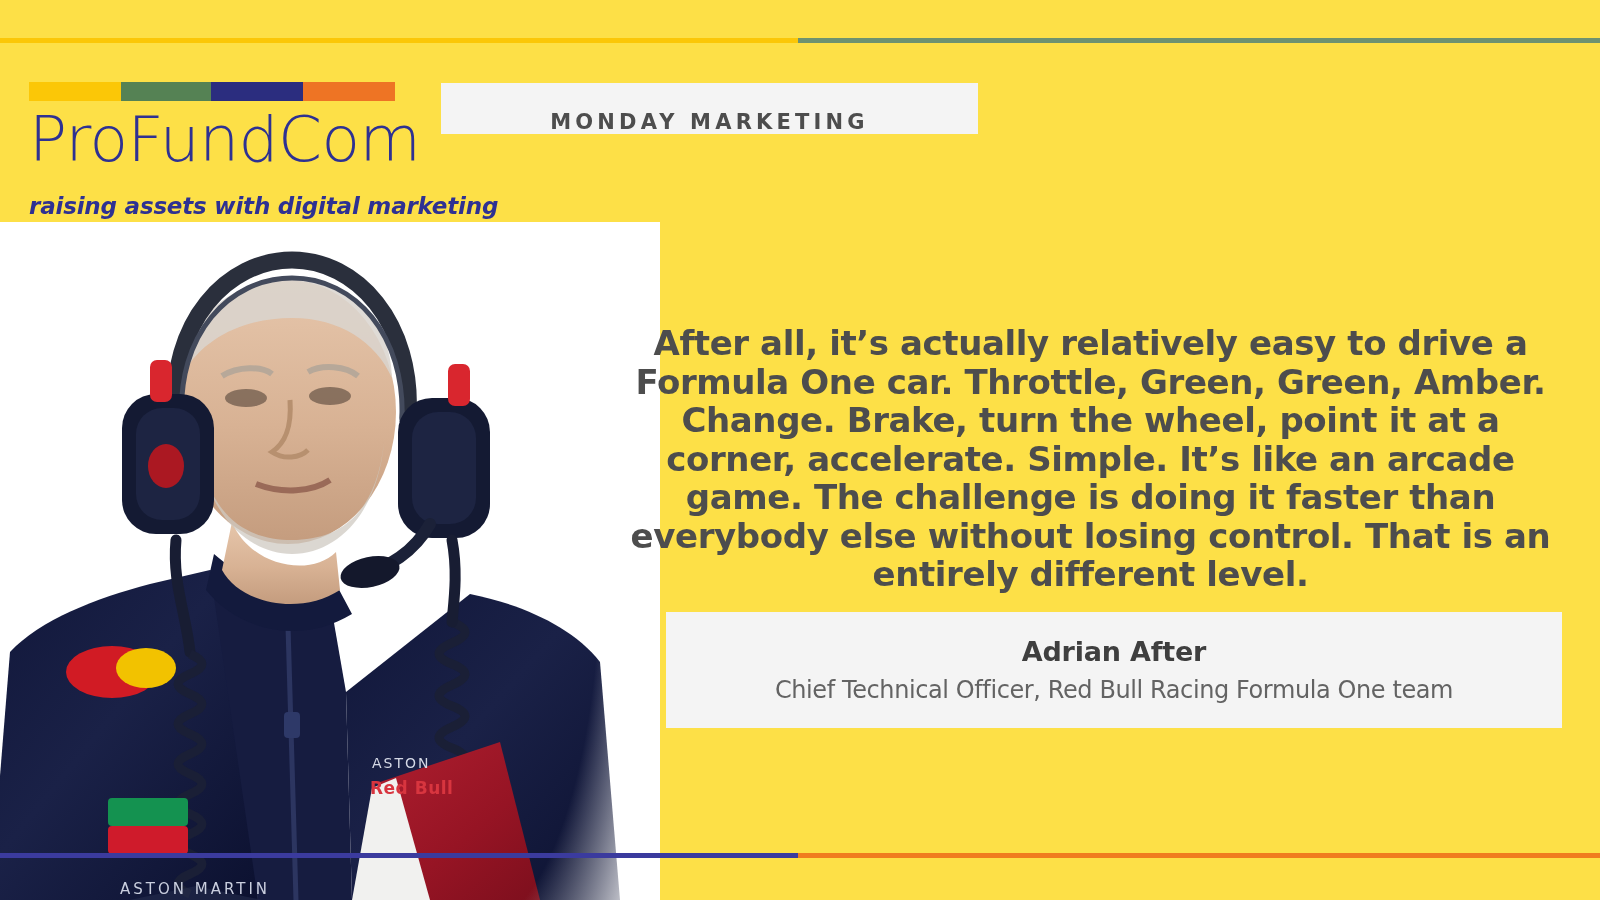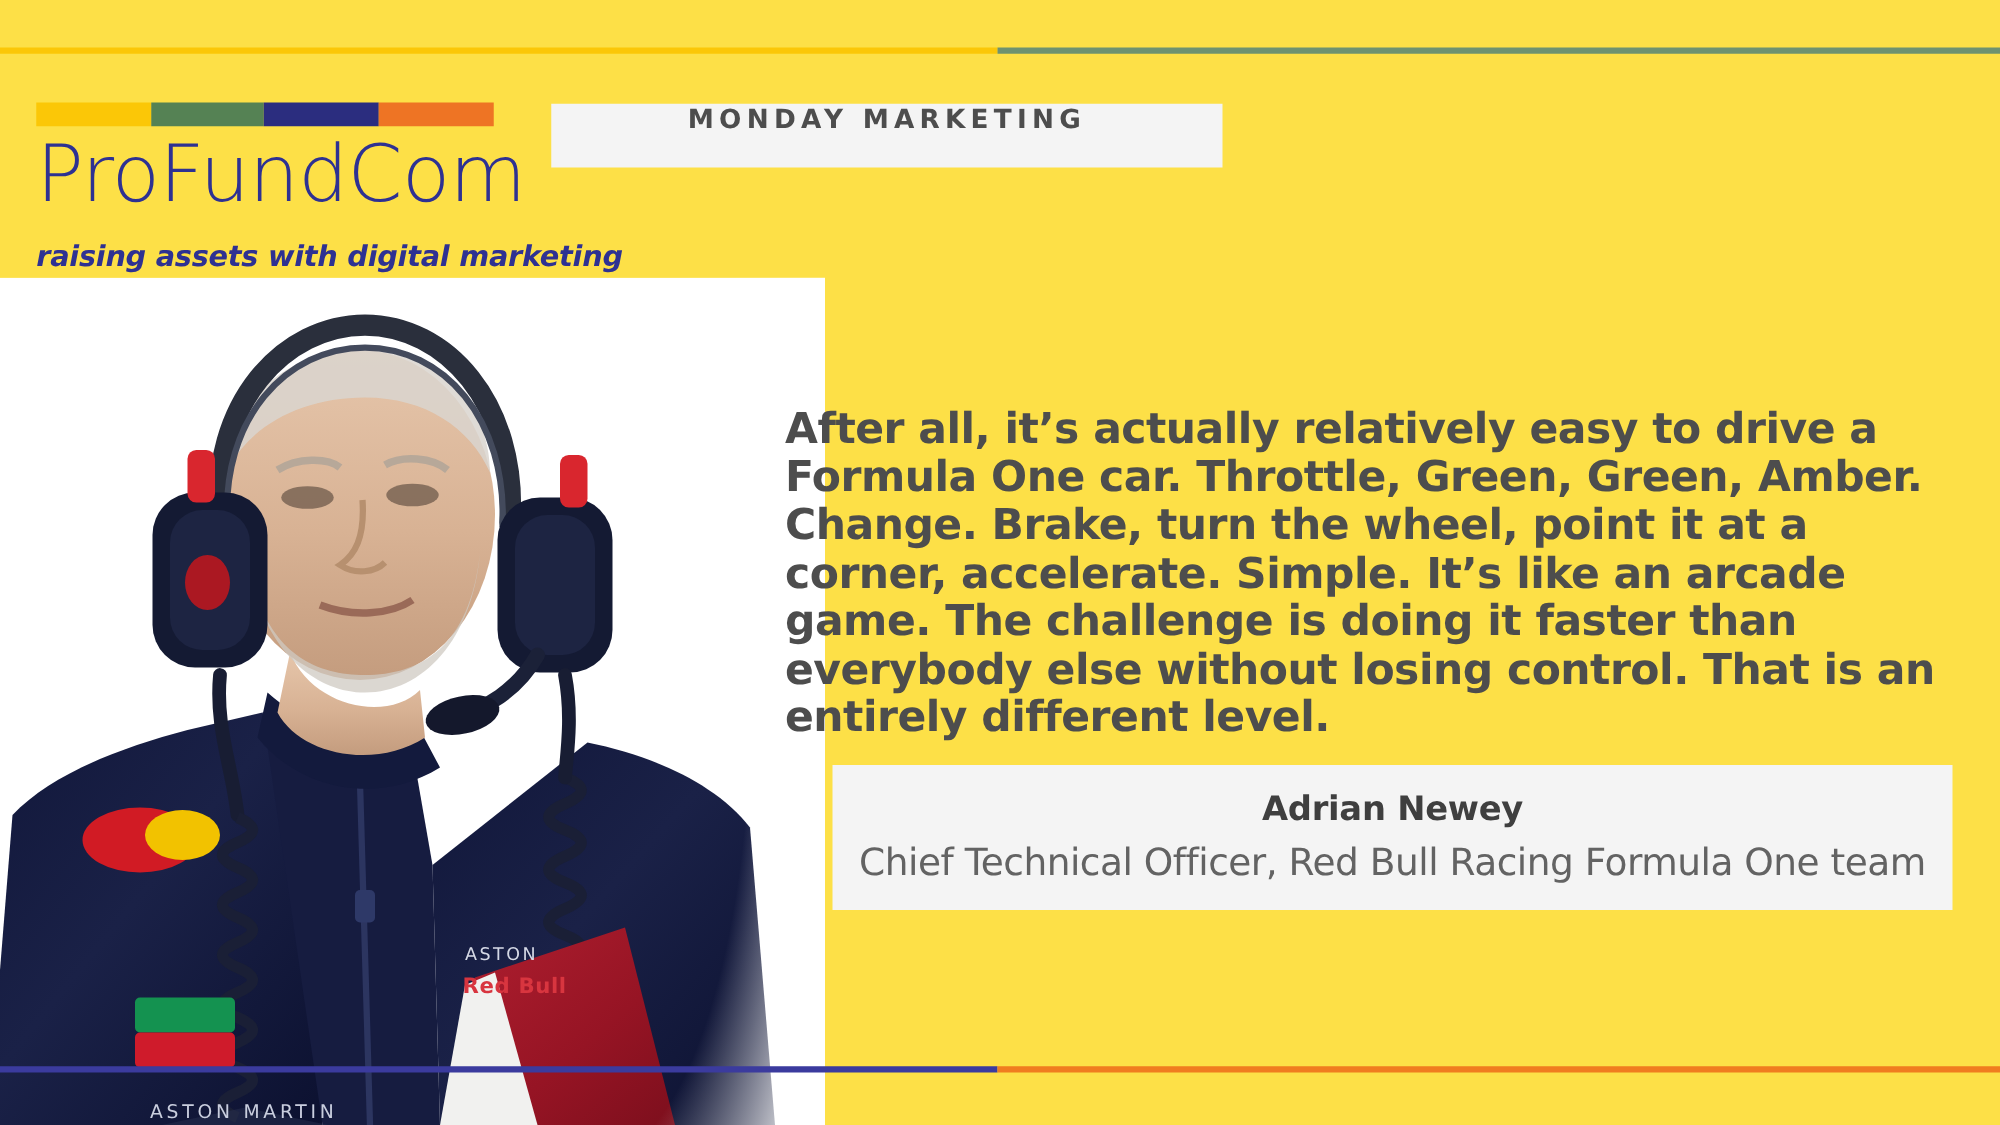--- a/index.html
+++ b/index.html
@@ -97,39 +97,40 @@
 
   
   .eyebrow {
     position: absolute;
     left: 441px;
     top: 83px;
     width: 537px;
     height: 51px;
     background: #F4F4F4;
     display: flex;
-    align-items: flex-start;
+    align-items: flex-end;
     justify-content: center;
     z-index: 4;
   }
   .eyebrow-label {
     font-family: "DejaVu Sans", sans-serif;
     font-size: 21px;
     font-weight: bold;
     letter-spacing: 4.2px;
     color: #4D4D4D;
     white-space: nowrap;
   }
 
   
   .quote {
     position: absolute;
     left: 628px;
     top: 324px;
     width: 925px;
+    text-align: center;
     font-family: "DejaVu Sans", sans-serif;
     font-size: 34px;
     font-weight: bold;
     line-height: 38.5px;
     letter-spacing: -0.4px;
     color: #4D4D4D;
     z-index: 4;
   }
 
   
@@ -150,21 +151,21 @@
     font-family: "DejaVu Sans", sans-serif;
     font-size: 27px;
     font-weight: bold;
     color: #3F3F3F;
     line-height: 1.3;
     letter-spacing: -0.2px;
   }
   .attrib-role {
     margin-top: 6px;
     font-family: "DejaVu Sans", sans-serif;
-    font-size: 30px;
+    font-size: 24px;
     font-weight: 400;
     color: #636363;
     line-height: 1.3;
     letter-spacing: -0.4px;
     white-space: nowrap;
   }
 </style>
 </head>
 <body>
 
@@ -297,21 +298,21 @@
     </svg>
   </div>
 
   <div class="eyebrow">
     <span class="eyebrow-label">MONDAY MARKETING</span>
   </div>
 
   <div class="quote">After all, it’s actually relatively easy to drive a Formula One car. Throttle, Green, Green, Amber. Change. Brake, turn the wheel, point it at a corner, accelerate. Simple. It’s like an arcade game. The challenge is doing it faster than everybody else without losing control. That is an entirely different level.</div>
 
   <div class="attrib">
-    <div class="attrib-name">Adrian Newey</div>
+    <div class="attrib-name">Adrian After</div>
     <div class="attrib-role">Chief Technical Officer, Red Bull Racing Formula One team</div>
   </div>
 
   <div class="bottom-rule">
     <div class="seg-a"></div>
     <div class="seg-b"></div>
   </div>
 
 </div>
 

